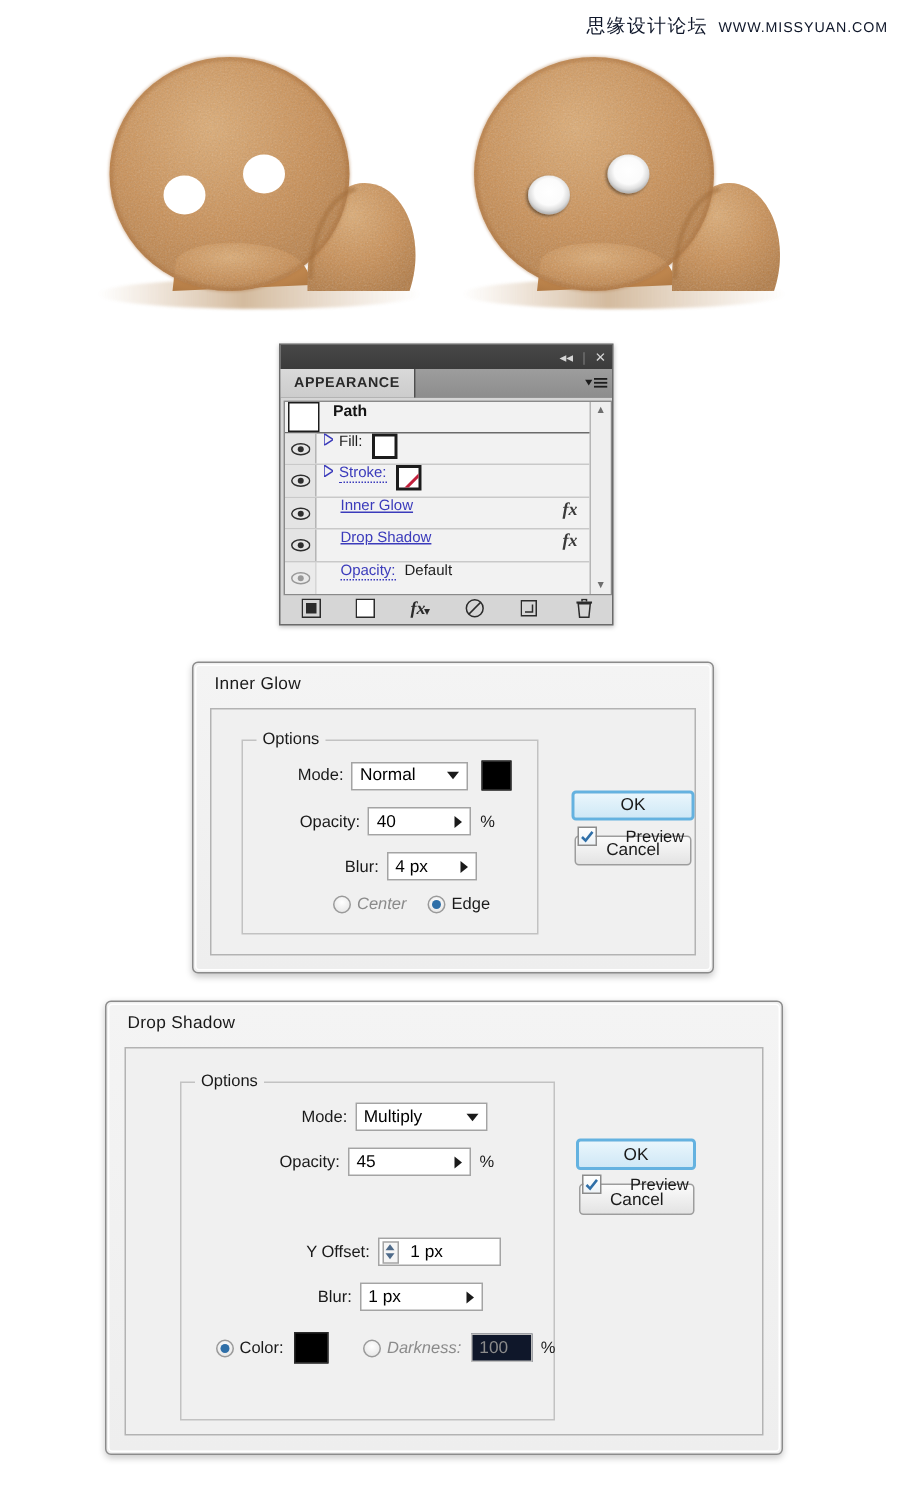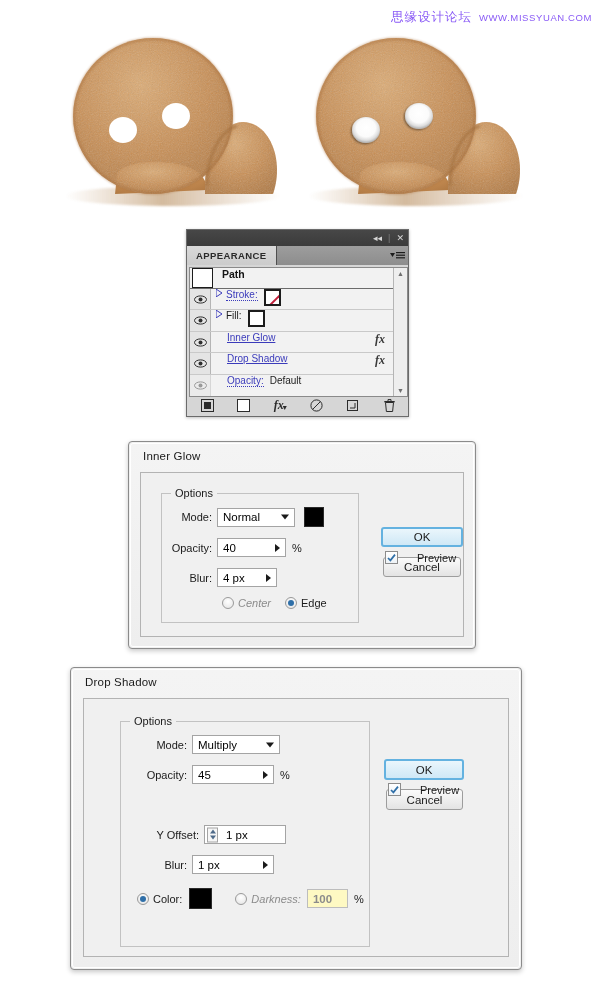--- a/index.html
+++ b/index.html
@@ -9,21 +9,21 @@
     background: #ffffff;
     font-family: "Liberation Sans", sans-serif;
     position: relative;
     overflow: hidden;
   }
 
   
   #watermark {
     position: absolute; top: 9px; right: 8px;
     display: flex; align-items: baseline; gap: 7px;
-    color: #8b5cf6; user-select: none;
+    color: #0f172a; user-select: none;
   }
   #watermark .wm-cn { font-size: 12.5px; letter-spacing: 1px; }
   #watermark .wm-en { font-size: 9.5px; letter-spacing: 0.6px; }
 
   
   .ginger-stage { position: absolute; width: 240px; height: 190px; }
   #ginger-left  { left: 55px;  top: 18px; }
   #ginger-right { left: 298px; top: 18px; }
 
   .gb-svg { position: absolute; left: 0; top: 0; }
@@ -160,29 +160,29 @@
   }
   .fieldset {
     position: absolute;
     border: 1px solid #c2c2c2;
   }
   .fieldset-legend {
     position: absolute; top: -7px; left: 9px;
     background: #f0f0f0; padding: 0 4px;
     font-size: 11px; color: #1a1a1a;
   }
-  .frow { position: absolute; display: flex; align-items: center; }
+  .frow { position: absolute; display: flex; align-items: center; justify-content: center; }
   .flabel { font-size: 11px; color: #1a1a1a; text-align: right; }
   .finput {
     background: #ffffff; border: 1px solid #a4a4a4;
     height: 19px; display: flex; align-items: center;
     font-size: 11.5px; color: #000000; padding-left: 5px;
     position: relative;
   }
-  .finput.gray { background: #fef9c3; color: #8b8b8b; border-color: #bdbdbd; font-weight: bold; }
+  .finput.gray { background: #0f172a; color: #8b8b8b; border-color: #bdbdbd; }
   .combo-arrow {
     position: absolute; right: 5px; top: 50%; transform: translateY(-50%);
     width: 0; height: 0;
     border-left: 4.5px solid transparent; border-right: 4.5px solid transparent;
     border-top: 5px solid #1a1a1a;
   }
   .spin-right {
     position: absolute; right: 5px; top: 50%; transform: translateY(-50%);
     width: 0; height: 0;
     border-top: 4px solid transparent; border-bottom: 4px solid transparent;
@@ -390,38 +390,38 @@
           <svg width="13" height="9" viewBox="0 0 13 9">
             <ellipse cx="6.5" cy="4.5" rx="6" ry="3.6" fill="none" stroke="#2e2e2e" stroke-width="1"></ellipse>
             <circle cx="6.5" cy="4.5" r="2" fill="#2e2e2e"></circle>
           </svg>
         </div>
         <div class="ap-arrow">
           <svg width="6" height="8" viewBox="0 0 6 8">
               <polygon points="0,0 6,4 0,8" fill="none" stroke="#3b3bbb" stroke-width="1"></polygon>
             </svg>
         </div>
-        <span class="ap-label u-dot">Stroke:</span>
-        <div class="ap-swatch none"></div>
+        <span class="ap-label plain">Fill:</span>
+        <div class="ap-swatch"></div>
       </div>
 
       <div class="ap-row">
         <div class="ap-eye">
           <svg width="13" height="9" viewBox="0 0 13 9">
             <ellipse cx="6.5" cy="4.5" rx="6" ry="3.6" fill="none" stroke="#2e2e2e" stroke-width="1"></ellipse>
             <circle cx="6.5" cy="4.5" r="2" fill="#2e2e2e"></circle>
           </svg>
         </div>
         <div class="ap-arrow">
           <svg width="6" height="8" viewBox="0 0 6 8">
               <polygon points="0,0 6,4 0,8" fill="none" stroke="#3b3bbb" stroke-width="1"></polygon>
             </svg>
         </div>
-        <span class="ap-label plain">Fill:</span>
-        <div class="ap-swatch"></div>
+        <span class="ap-label u-dot">Stroke:</span>
+        <div class="ap-swatch none"></div>
       </div>
 
       <div class="ap-row">
         <div class="ap-eye">
           <svg width="13" height="9" viewBox="0 0 13 9">
             <ellipse cx="6.5" cy="4.5" rx="6" ry="3.6" fill="none" stroke="#2e2e2e" stroke-width="1"></ellipse>
             <circle cx="6.5" cy="4.5" r="2" fill="#2e2e2e"></circle>
           </svg>
         </div>
         <span class="ap-label u-solid" style="margin-left:16px">Inner Glow</span>

